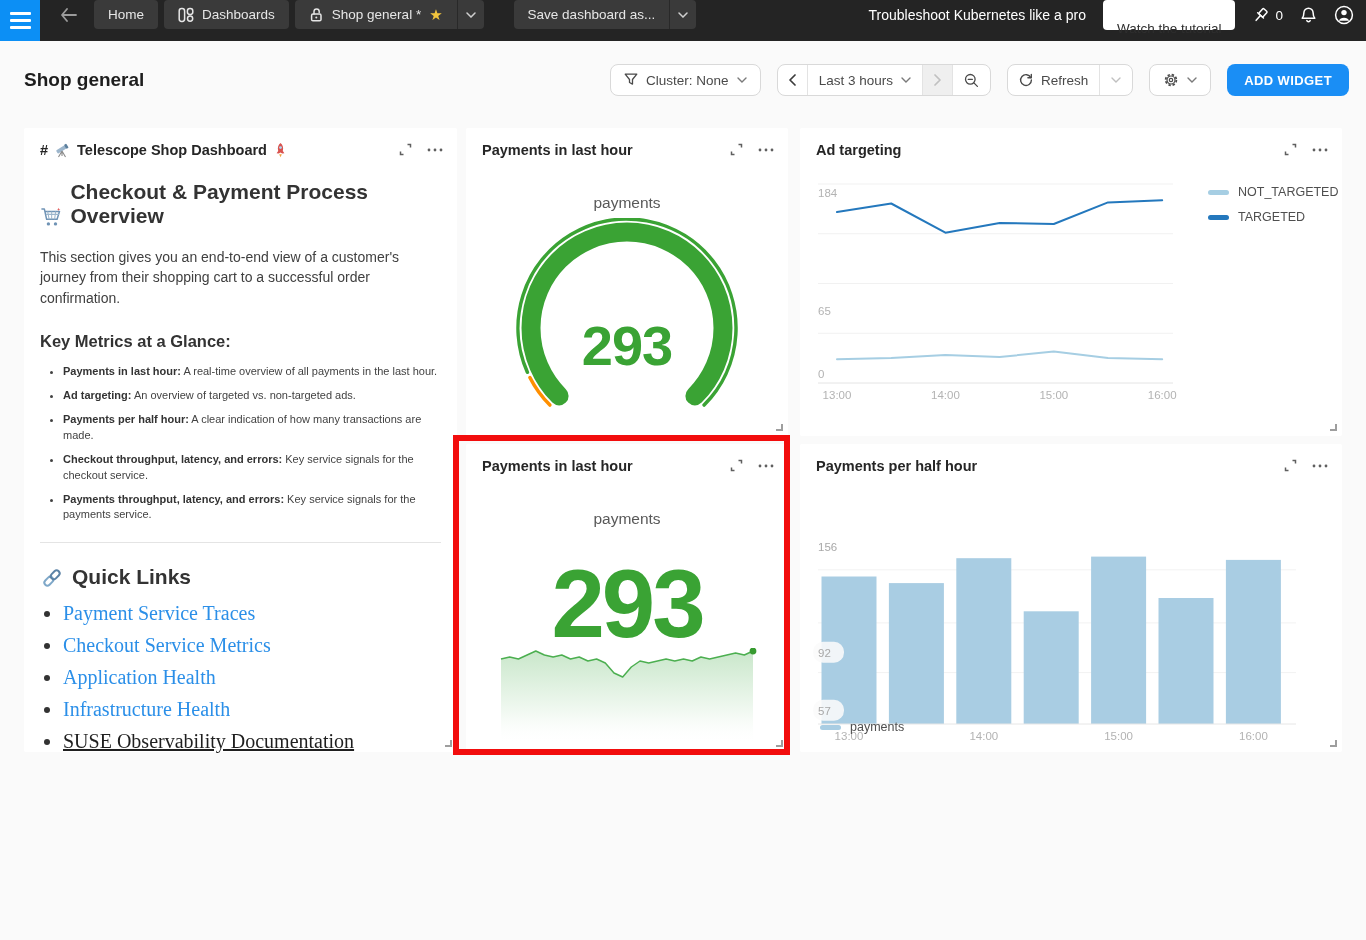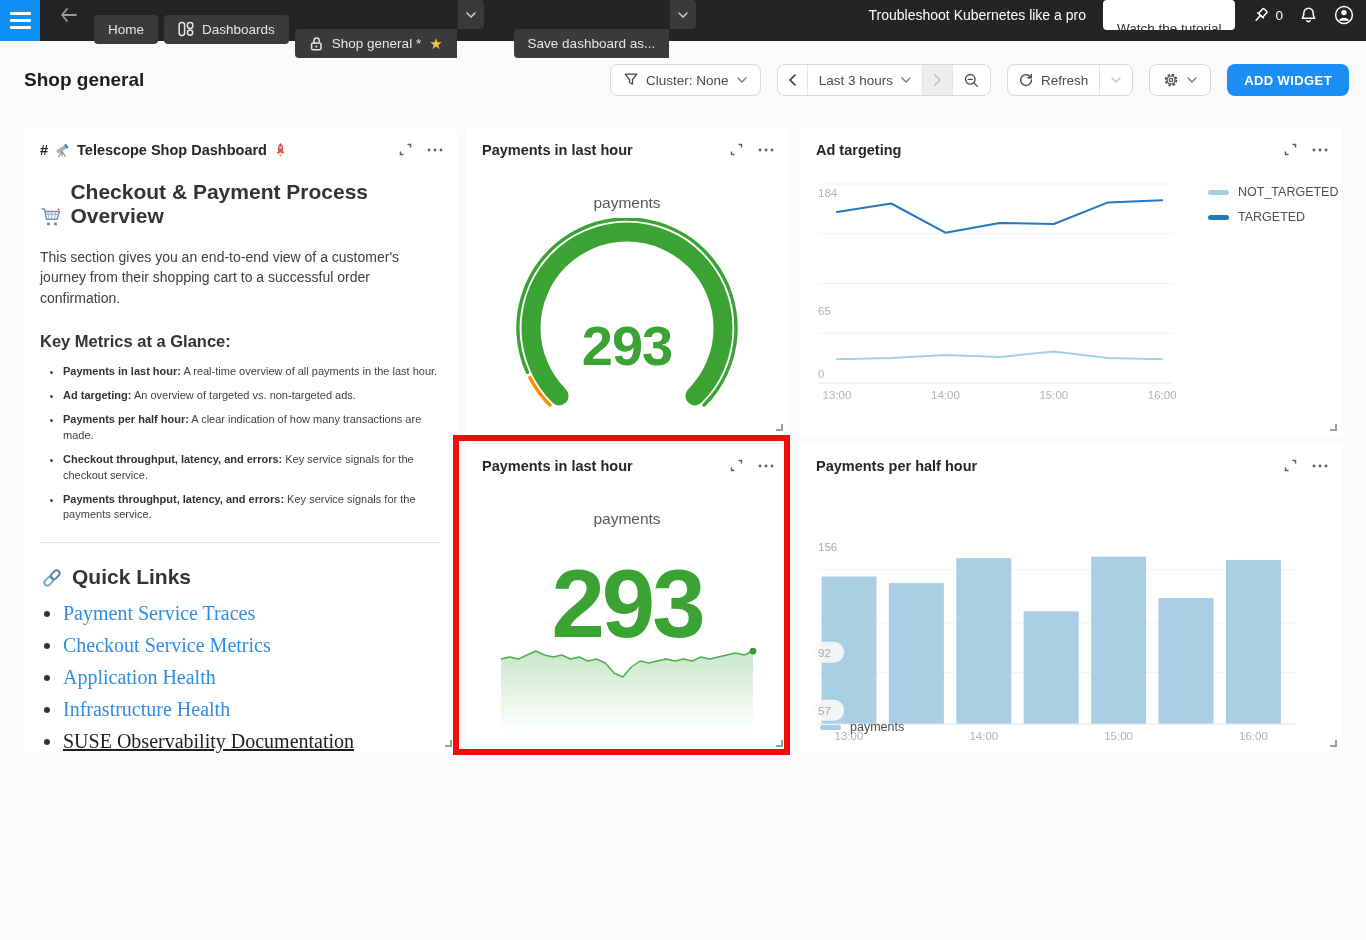--- a/index.html
+++ b/index.html
@@ -16,21 +16,21 @@
   .hamburger { width:40px; height:41px; background:#0c8ff5; display:flex;
     flex-direction:column; align-items:center; justify-content:center; gap:4px; flex:none;}
   .hamburger span { width:21px; height:3px; background:#fff; border-radius:1px; }
   .nav-back { width:30px; height:30px; margin-left:13px; color:#9b9b9b; display:flex;
     align-items:center; justify-content:center; flex:none;}
   .nav-tabs { display:flex; align-items:center; gap:6px; margin-left:11px; }
   .nav-tab, .nav-chevbtn, .nav-savebtn {
     background:#3a3a3a; color:#e6e6e6; height:29px; border-radius:4px;
     font-size:13.5px; display:inline-flex; align-items:center; gap:8px; padding:0 14px; }
   .tab-group { display:flex; }
-  .tab-group .nav-tab, .tab-group .nav-savebtn { border-radius:4px 0 0 4px;margin-top:29px; }
+  .tab-group .nav-tab, .tab-group .nav-savebtn { border-radius:4px 0 0 4px; }
   .nav-chevbtn { border-radius:0 4px 4px 0; border-left:1px solid #292929; padding:0 8px; color:#cfcfcf;}
   .tab-star { color:#f2c53d; font-size:15px; line-height:1; }
   .save-group { margin-left:24px; }
   .nav-right { margin-left:auto; display:flex; align-items:center; gap:17px; padding-right:12px; }
   .promo { color:#fff; font-size:14px; }
   .watch-btn { background:#fff; color:#2e2e2e; height:30px; border-radius:4px;
     padding:12px 14px; font-size:13.5px; display:inline-flex; align-items:center; gap:9px;flex-direction:column; }
   .icon-btn { color:#fff; display:inline-flex; align-items:center; gap:6px; font-size:13.5px; }
   .navicon { display:block; }
 

